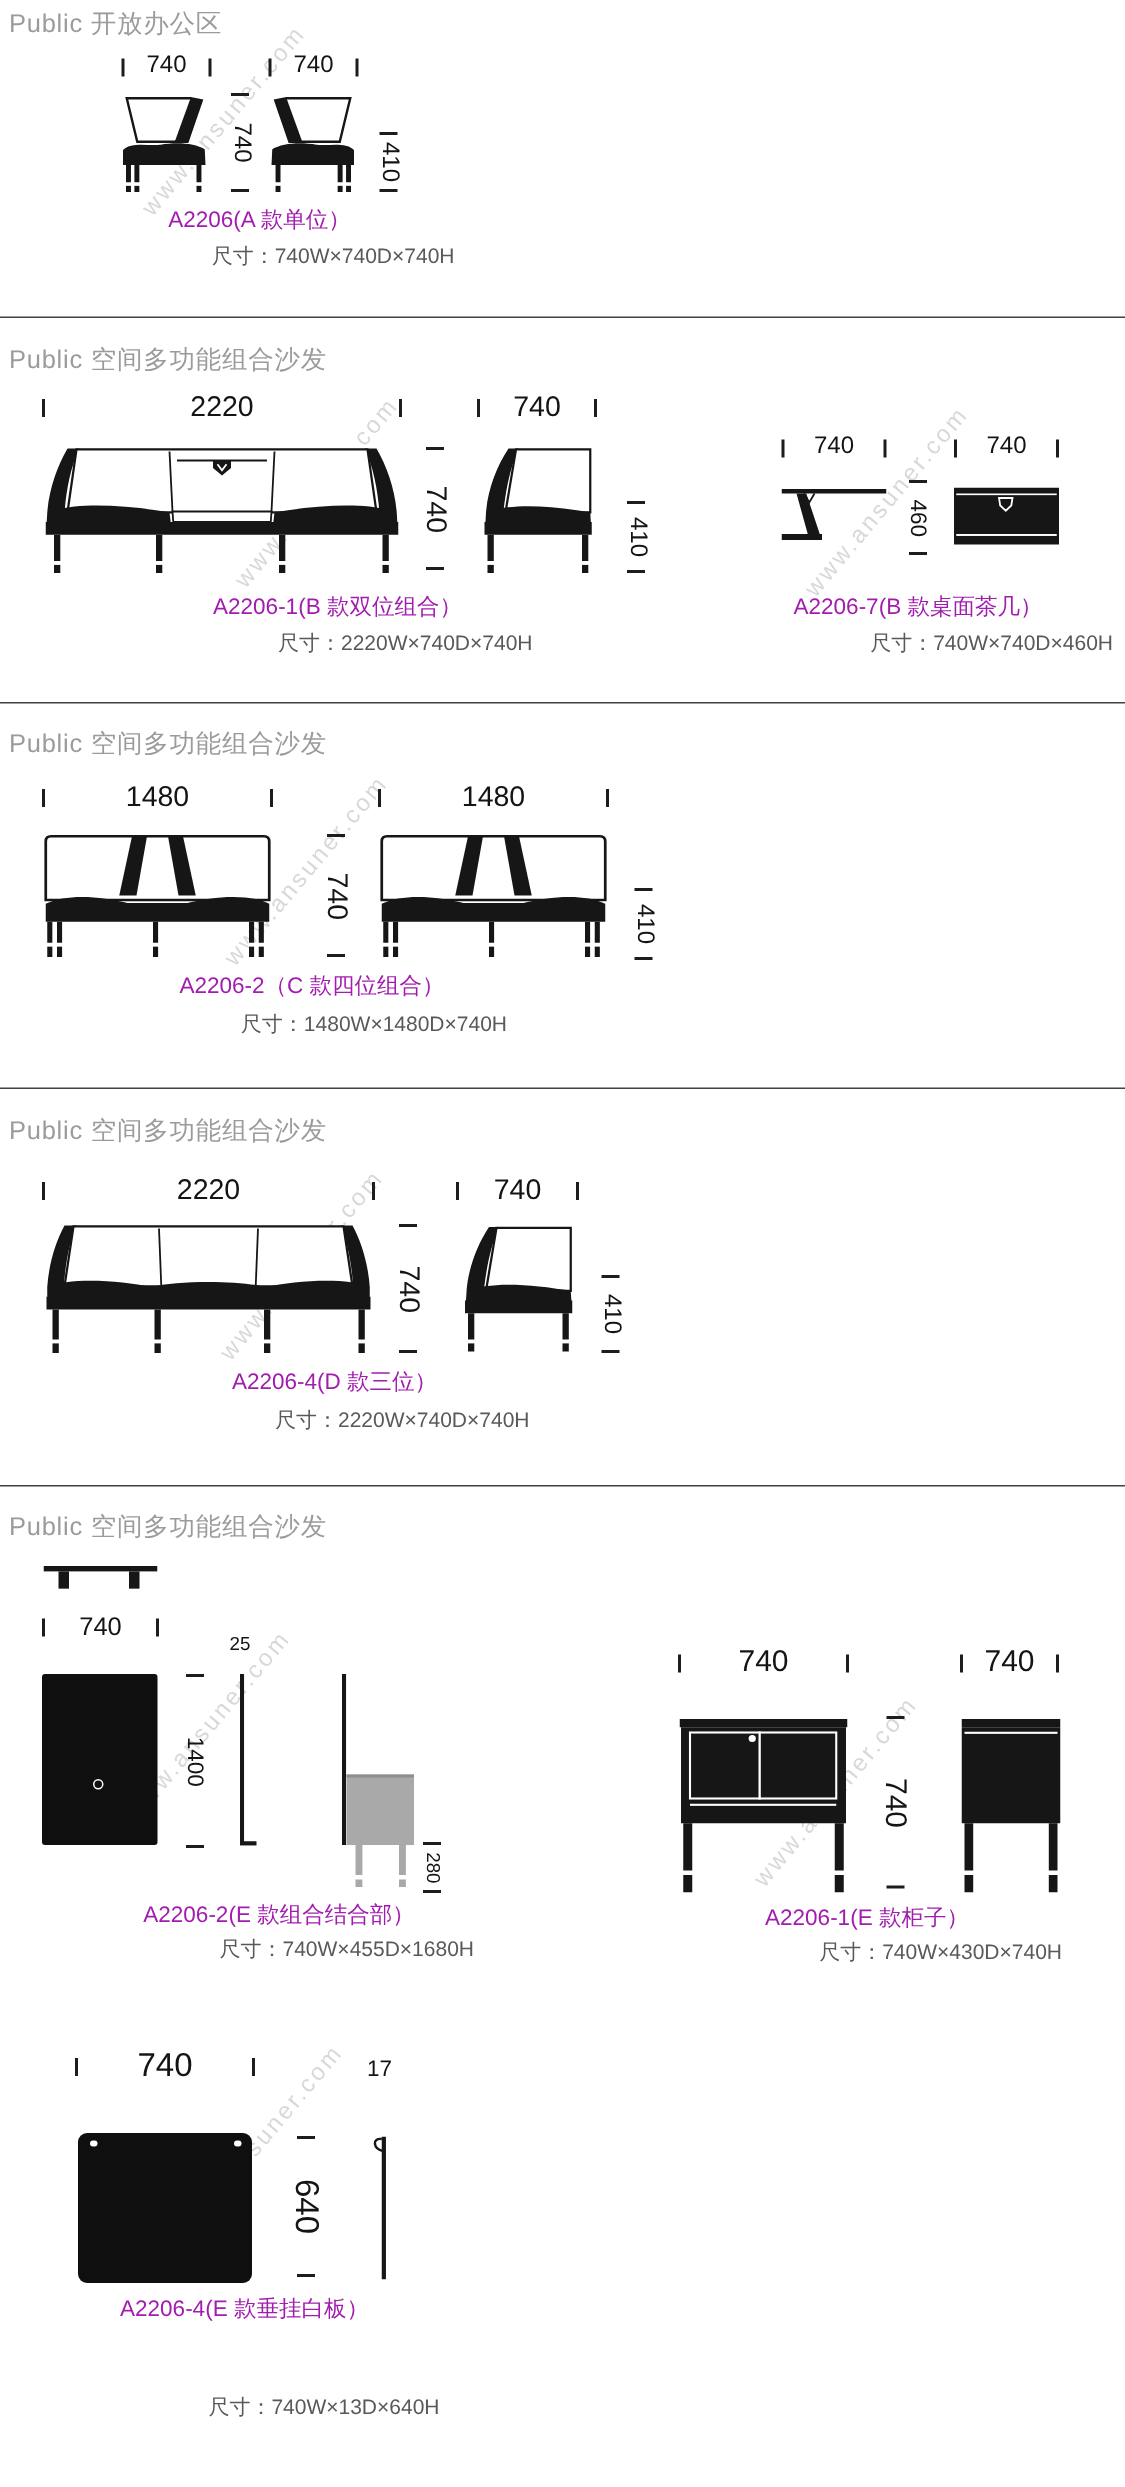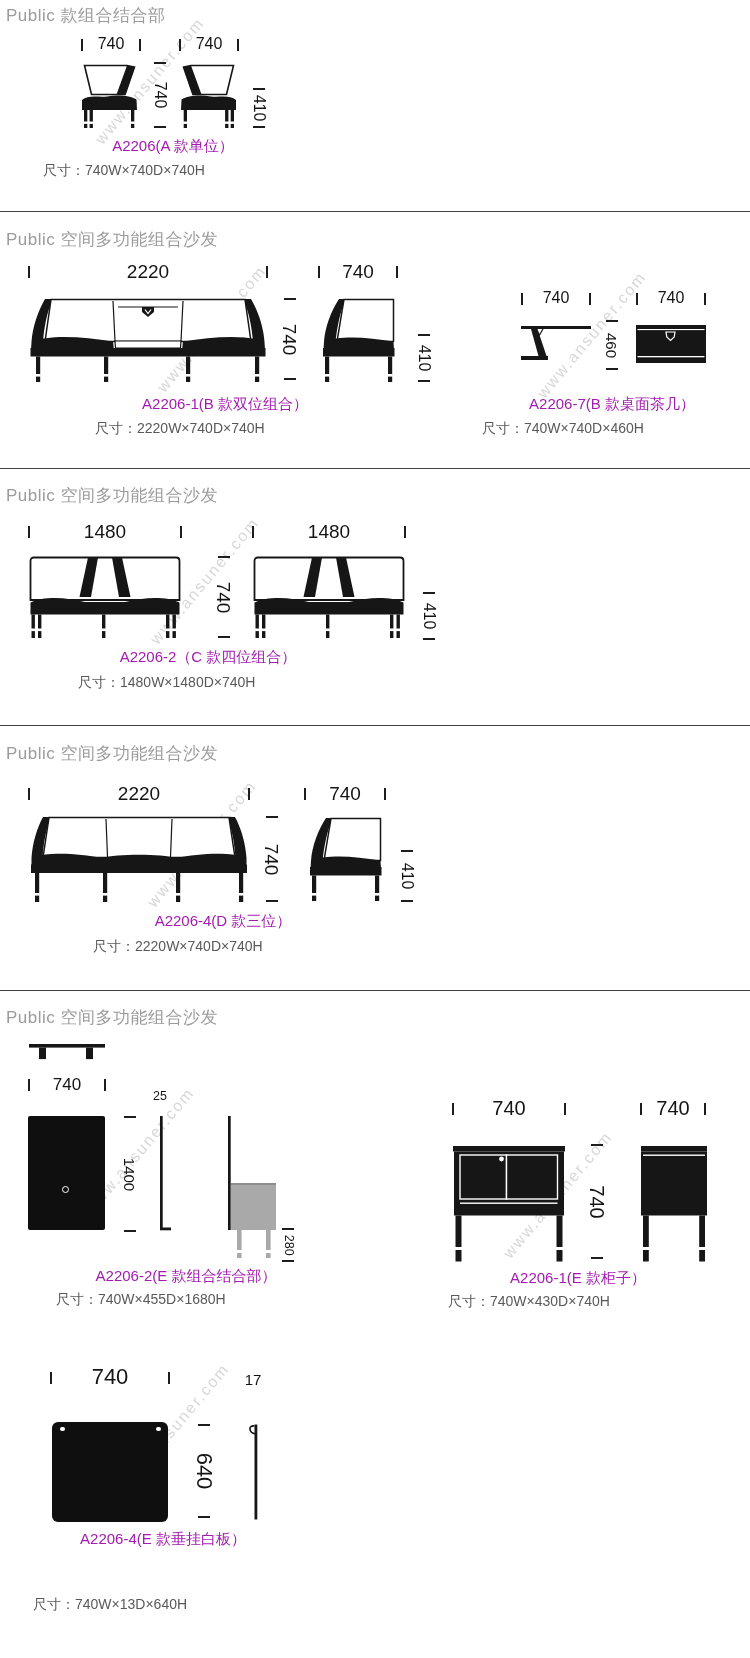--- a/index.html
+++ b/index.html
@@ -10,21 +10,21 @@
   .dimh{position:absolute;display:flex;align-items:center;}
   .dimh .tick{width:1.6px;height:12px;background:#1d1d1d;flex:none;}
   .dimh .lbl{flex:1;text-align:center;color:#141414;line-height:1;padding-bottom:1px;}
   .dimv{position:absolute;display:flex;flex-direction:column;align-items:center;justify-content:space-between;width:20px;}
   .dimv .tick{height:1.6px;width:12px;background:#1d1d1d;flex:none;}
   .dimv .lbl{color:#141414;line-height:1;transform:rotate(90deg);white-space:nowrap;}
   .lbl12{font-size:12.5px;} .lbl15{font-size:15px;} .lbl16{font-size:16px;}
   .lbl17{font-size:17px;} .lbl19{font-size:19px;} .lbl20{font-size:20px;} .lbl22{font-size:22px;}
   .numlbl{position:absolute;color:#141414;text-align:center;line-height:1;}
   .cap{position:absolute;width:260px;text-align:center;font-size:15px;color:#a21caf;white-space:nowrap;}
-  .siz{position:absolute;width:260px;text-align:left;font-size:14px;color:#595959;white-space:nowrap;}
+  .siz{position:absolute;width:260px;text-align:right;font-size:14px;color:#595959;white-space:nowrap;}
   .fig{position:absolute;}
   .wm{position:absolute;font-size:16px;color:#d8d8d8;letter-spacing:2px;white-space:nowrap;transform:rotate(-50deg);}
   .panel{position:absolute;background:#0f0f0f;border-radius:2px;}
   .ring{position:absolute;width:5px;height:5px;border:1.6px solid #fff;border-radius:50%;}
   .board{position:absolute;background:#0f0f0f;border-radius:6px;}
   .dot{position:absolute;width:4.6px;height:4.6px;background:#fff;border-radius:50%;}
   svg{display:block;}
 </style>
 </head>
 <body>
@@ -33,21 +33,21 @@
 
   <div class="wm" style="left:70px;top:72px">www.ansuner.com</div>
   <div class="wm" style="left:132px;top:320px">www.ansuner.com</div>
   <div class="wm" style="left:512px;top:326px">www.ansuner.com</div>
   <div class="wm" style="left:125px;top:572px">www.ansuner.com</div>
   <div class="wm" style="left:122px;top:835px">www.ansuner.com</div>
   <div class="wm" style="left:60px;top:1142px">www.ansuner.com</div>
   <div class="wm" style="left:478px;top:1186px">www.ansuner.com</div>
   <div class="wm" style="left:95px;top:1418px">www.ansuner.com</div>
 
-  <div class="hdr" style="left:6px;top:4px">Public 款组合结合部</div>
+  <div class="hdr" style="left:6px;top:4px">Public 开放办公区</div>
 
   <div class="dimh lbl16" style="left:81px;top:36px;width:60px">
     <span class="tick"></span>
     <span class="lbl">740</span>
     <span class="tick"></span>
   </div>
   <div class="dimh lbl16" style="left:179px;top:36px;width:60px">
     <span class="tick"></span>
     <span class="lbl">740</span>
     <span class="tick"></span>

